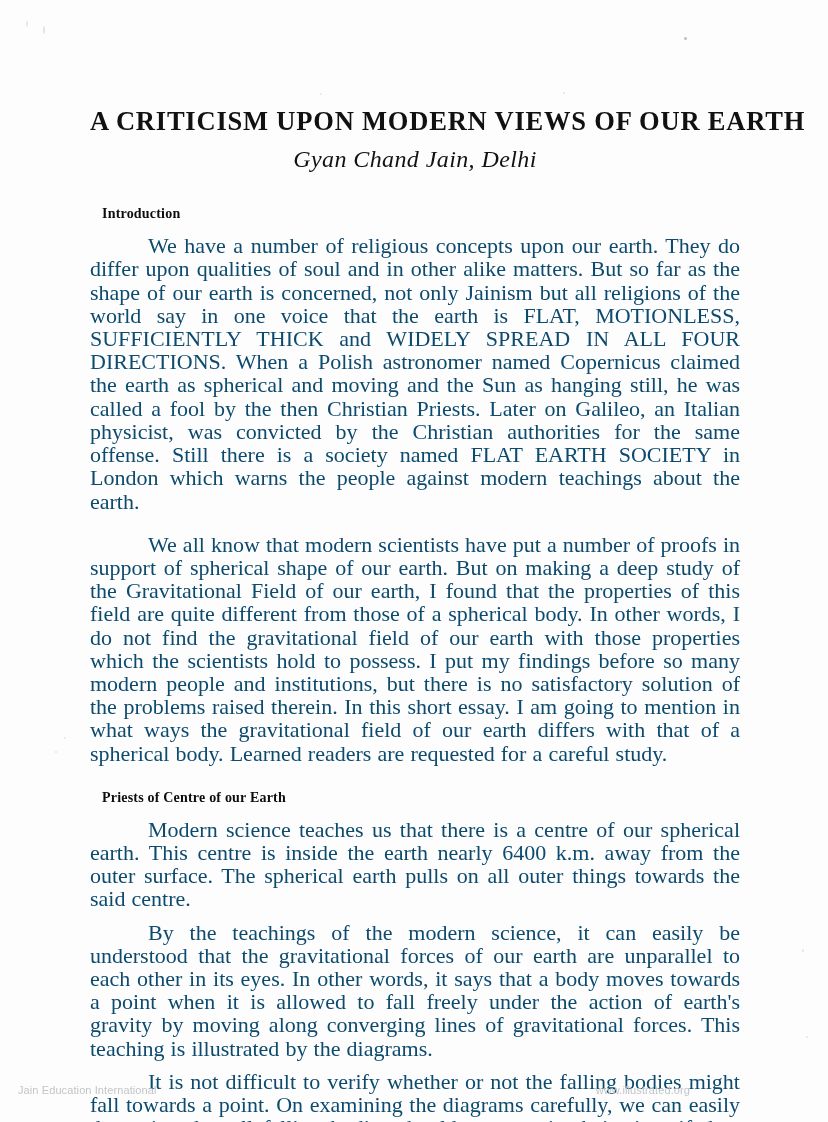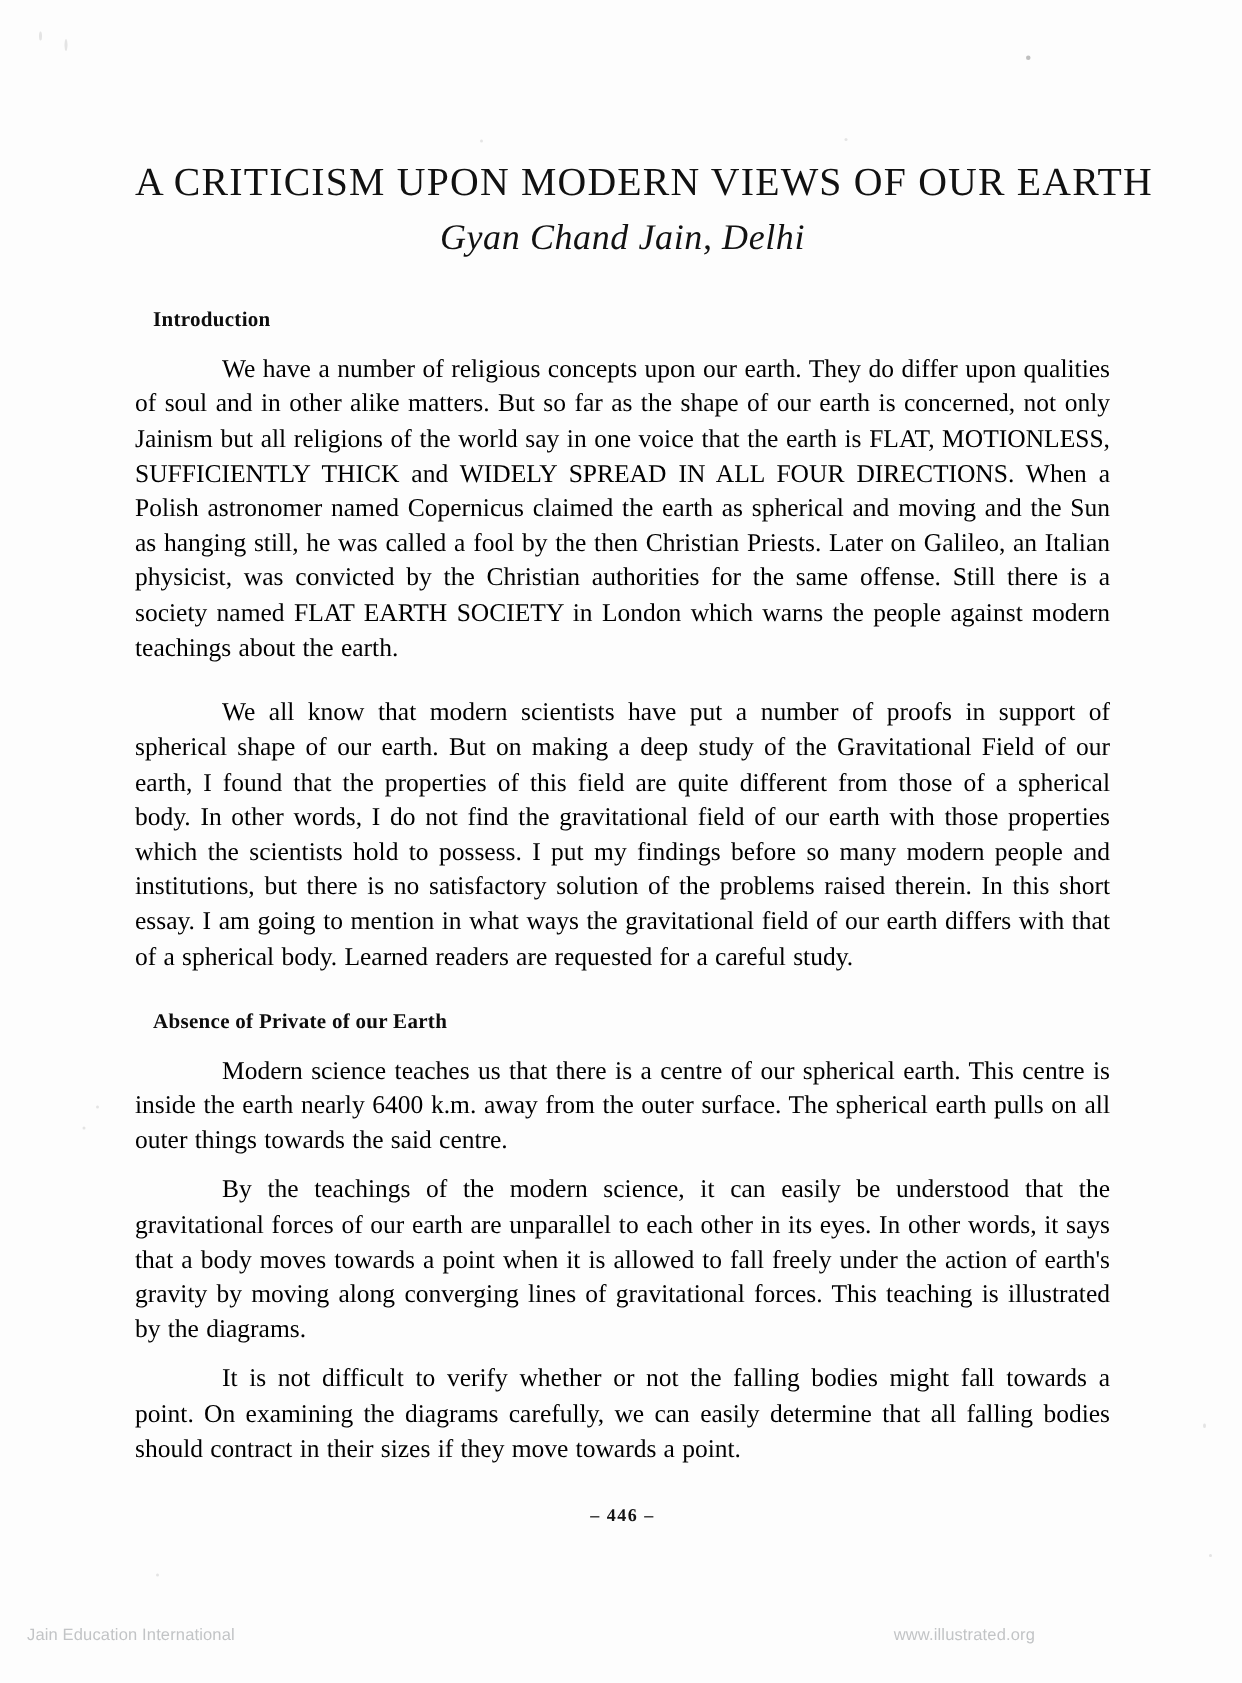--- a/index.html
+++ b/index.html
@@ -37,21 +37,21 @@
     left: 90px;
     top: 0;
     width: 650px;
   }
 
   .doc-title {
     margin: 0;
     padding-top: 106px;
     font-family: "Liberation Serif", serif;
     font-size: 26.5px;
-    font-weight: 400;
+    font-weight: 700;
     letter-spacing: 0.8px;
     text-align: center;
     line-height: 1.18;
     color: #111;
     white-space: nowrap;
   }
 
   .byline {
     margin: 9px 0 0 0;
     text-align: center;
@@ -66,25 +66,25 @@
     font-size: 14px;
     font-weight: bold;
     letter-spacing: 0.2px;
     color: #0d0d0d;
   }
   .section-heading.intro { margin-top: 33px; }
   .section-heading.absence { margin-top: 25px; }
 
   p.body-par {
     margin: 0;
-    font-size: 17px;
+    font-size: 22px;
     line-height: 23.2px;
     text-align: justify;
     text-indent: 58px;
-    color: #000000;
+    color: #0c4a6e;
     word-spacing: 0.6px;
   }
   p.body-par.tight-top { margin-top: 6px; }
   p.body-par.gap { margin-top: 20px; }
   p.body-par.gap-sm { margin-top: 10px; }
 
   .page-number {
     margin: 26px 0 0 0;
     text-align: center;
     font-size: 12px;
@@ -129,21 +129,21 @@
     <h1 class="doc-title">A CRITICISM UPON MODERN VIEWS OF OUR EARTH</h1>
 
     <div class="byline">Gyan Chand Jain, Delhi</div>
 
     <h2 class="section-heading intro">Introduction</h2>
 
     <p class="body-par tight-top">We have a number of religious concepts upon our earth. They do differ upon qualities of soul and in other alike matters. But so far as the shape of our earth is concerned, not only Jainism but all religions of the world say in one voice that the earth is FLAT, MOTIONLESS, SUFFICIENTLY THICK and WIDELY SPREAD IN ALL FOUR DIRECTIONS. When a Polish astronomer named Copernicus claimed the earth as spherical and moving and the Sun as hanging still, he was called a fool by the then Christian Priests. Later on Galileo, an Italian physicist, was convicted by the Christian authorities for the same offense. Still there is a society named FLAT EARTH SOCIETY in London which warns the people against modern teachings about the earth.</p>
 
     <p class="body-par gap">We all know that modern scientists have put a number of proofs in support of spherical shape of our earth. But on making a deep study of the Gravitational Field of our earth, I found that the properties of this field are quite different from those of a spherical body. In other words, I do not find the gravitational field of our earth with those properties which the scientists hold to possess. I put my findings before so many modern people and institutions, but there is no satisfactory solution of the problems raised therein. In this short essay. I am going to mention in what ways the gravitational field of our earth differs with that of a spherical body. Learned readers are requested for a careful study.</p>
 
-    <h2 class="section-heading absence">Absence of Private of our Earth</h2>
+    <h2 class="section-heading absence">Priests of Centre of our Earth</h2>
 
     <p class="body-par tight-top">Modern science teaches us that there is a centre of our spherical earth. This centre is inside the earth nearly 6400 k.m. away from the outer surface. The spherical earth pulls on all outer things towards the said centre.</p>
 
     <p class="body-par gap-sm">By the teachings of the modern science, it can easily be understood that the gravitational forces of our earth are unparallel to each other in its eyes. In other words, it says that a body moves towards a point when it is allowed to fall freely under the action of earth's gravity by moving along converging lines of gravitational forces. This teaching is illustrated by the diagrams.</p>
 
     <p class="body-par gap-sm">It is not difficult to verify whether or not the falling bodies might fall towards a point. On examining the diagrams carefully, we can easily determine that all falling bodies should contract in their sizes if they move towards a point.</p>
 
     <div class="page-number">– 446 –</div>
   </div>
 

